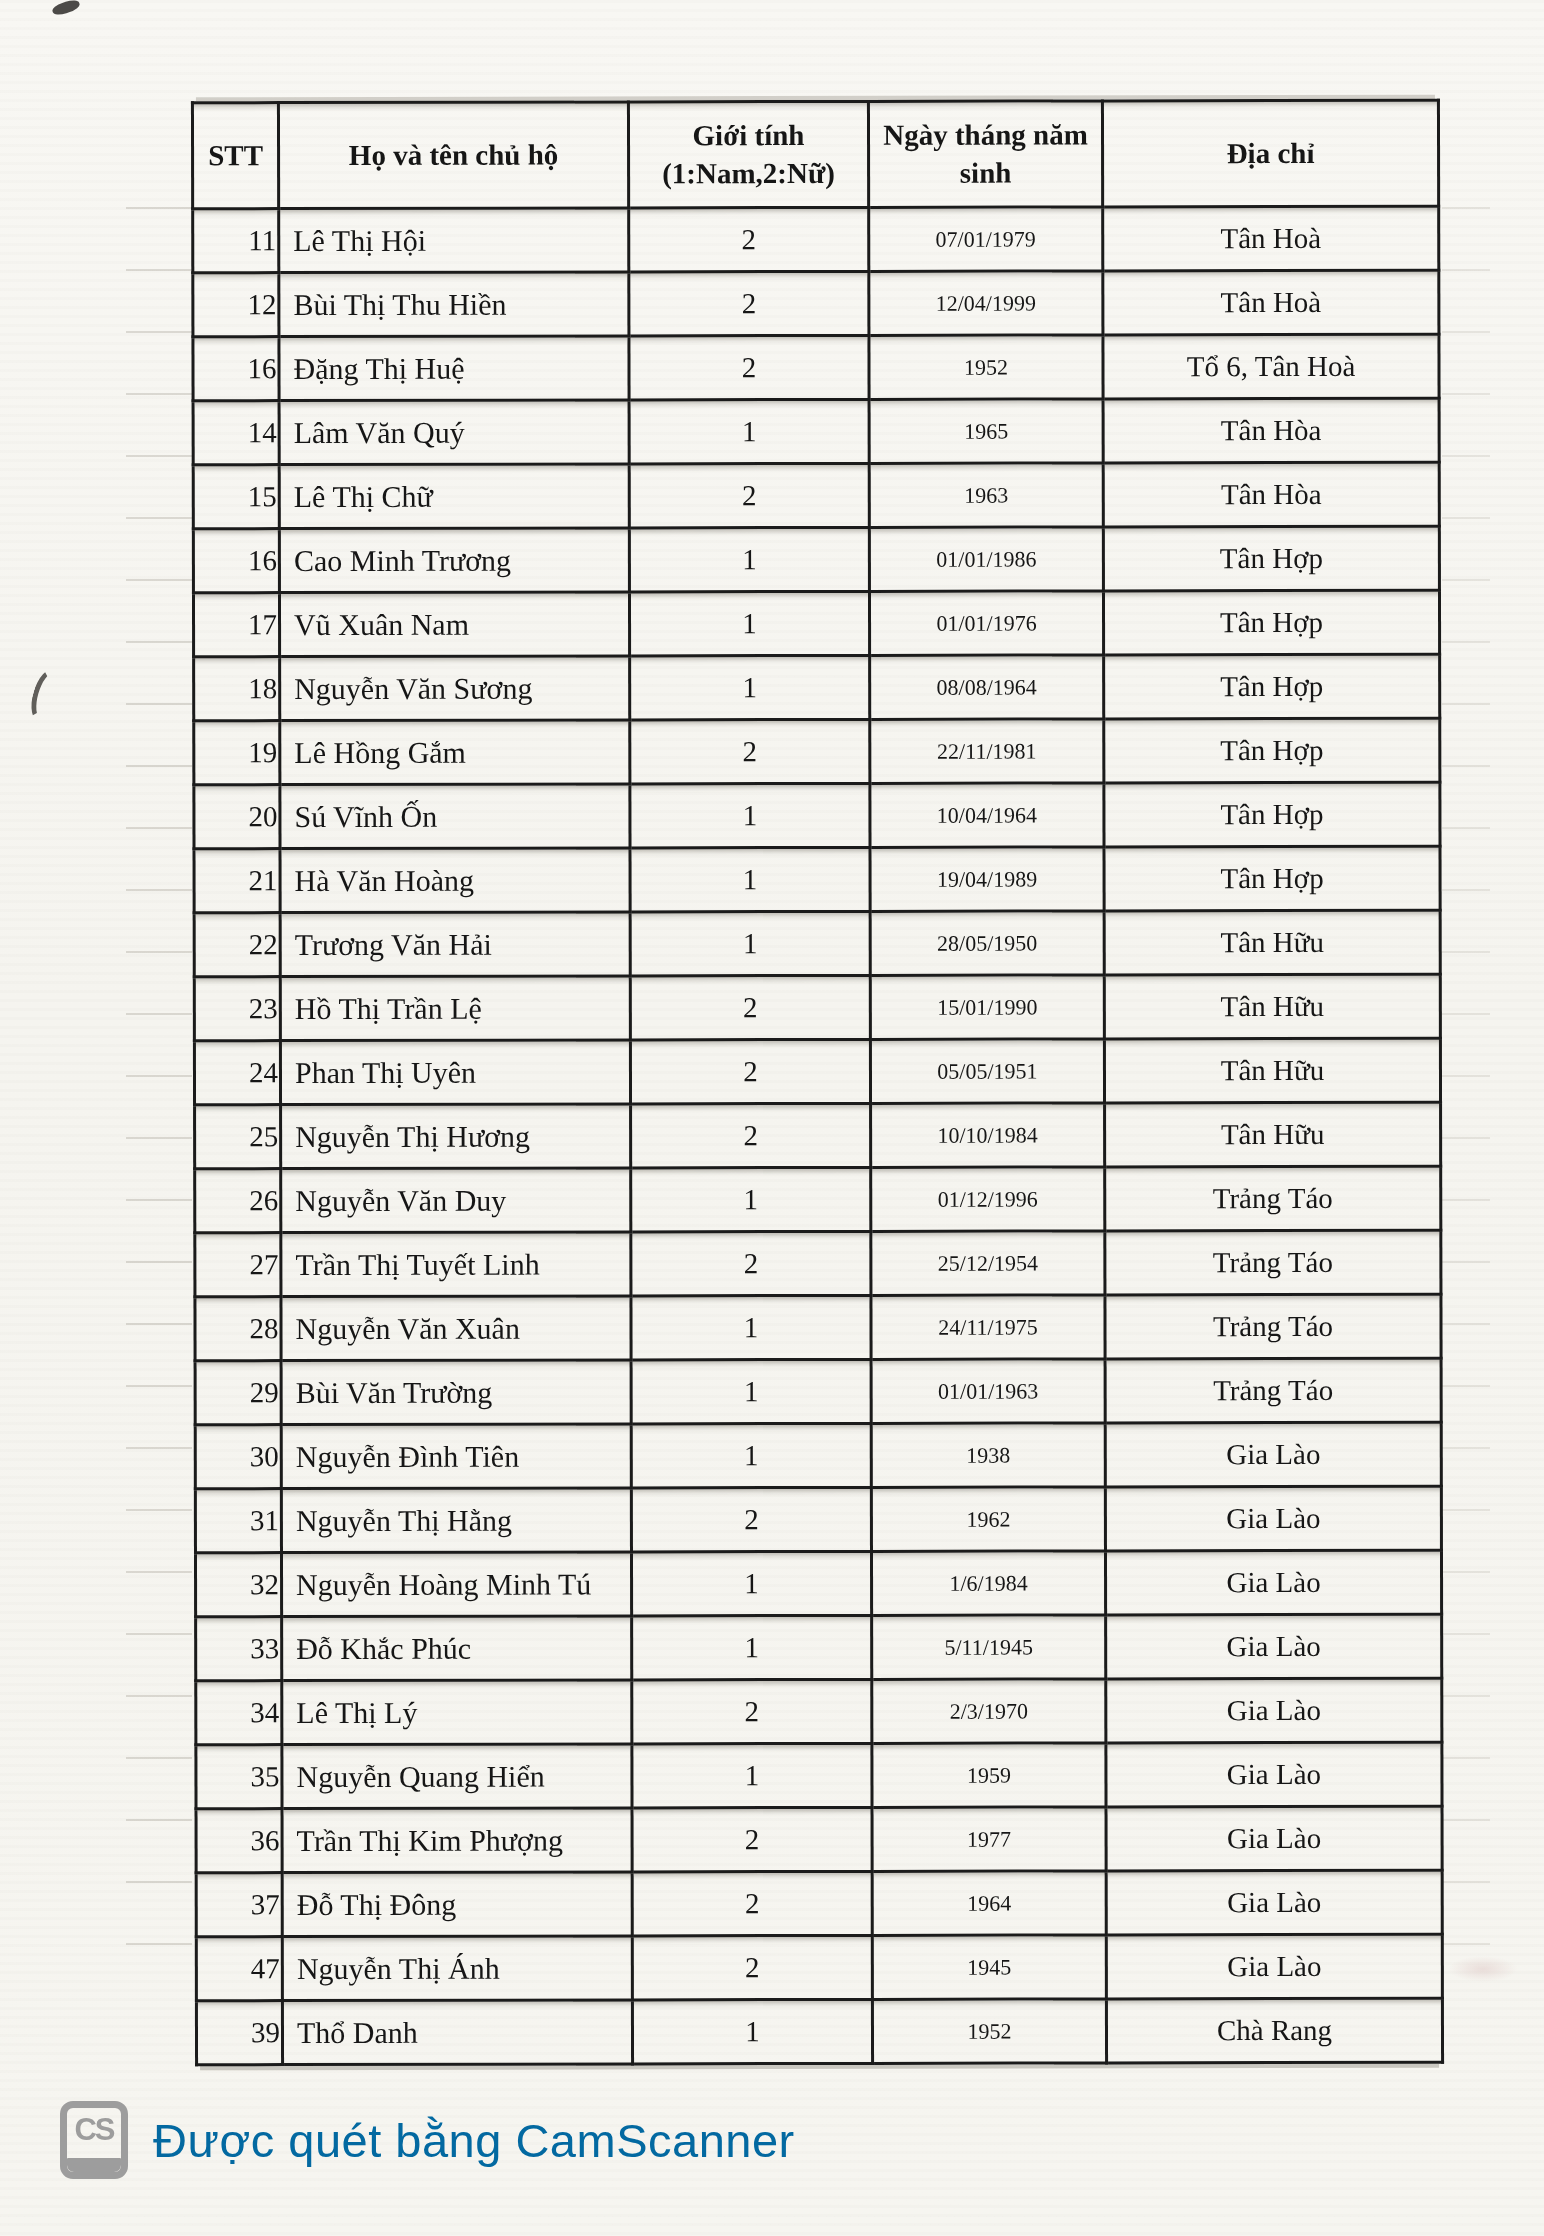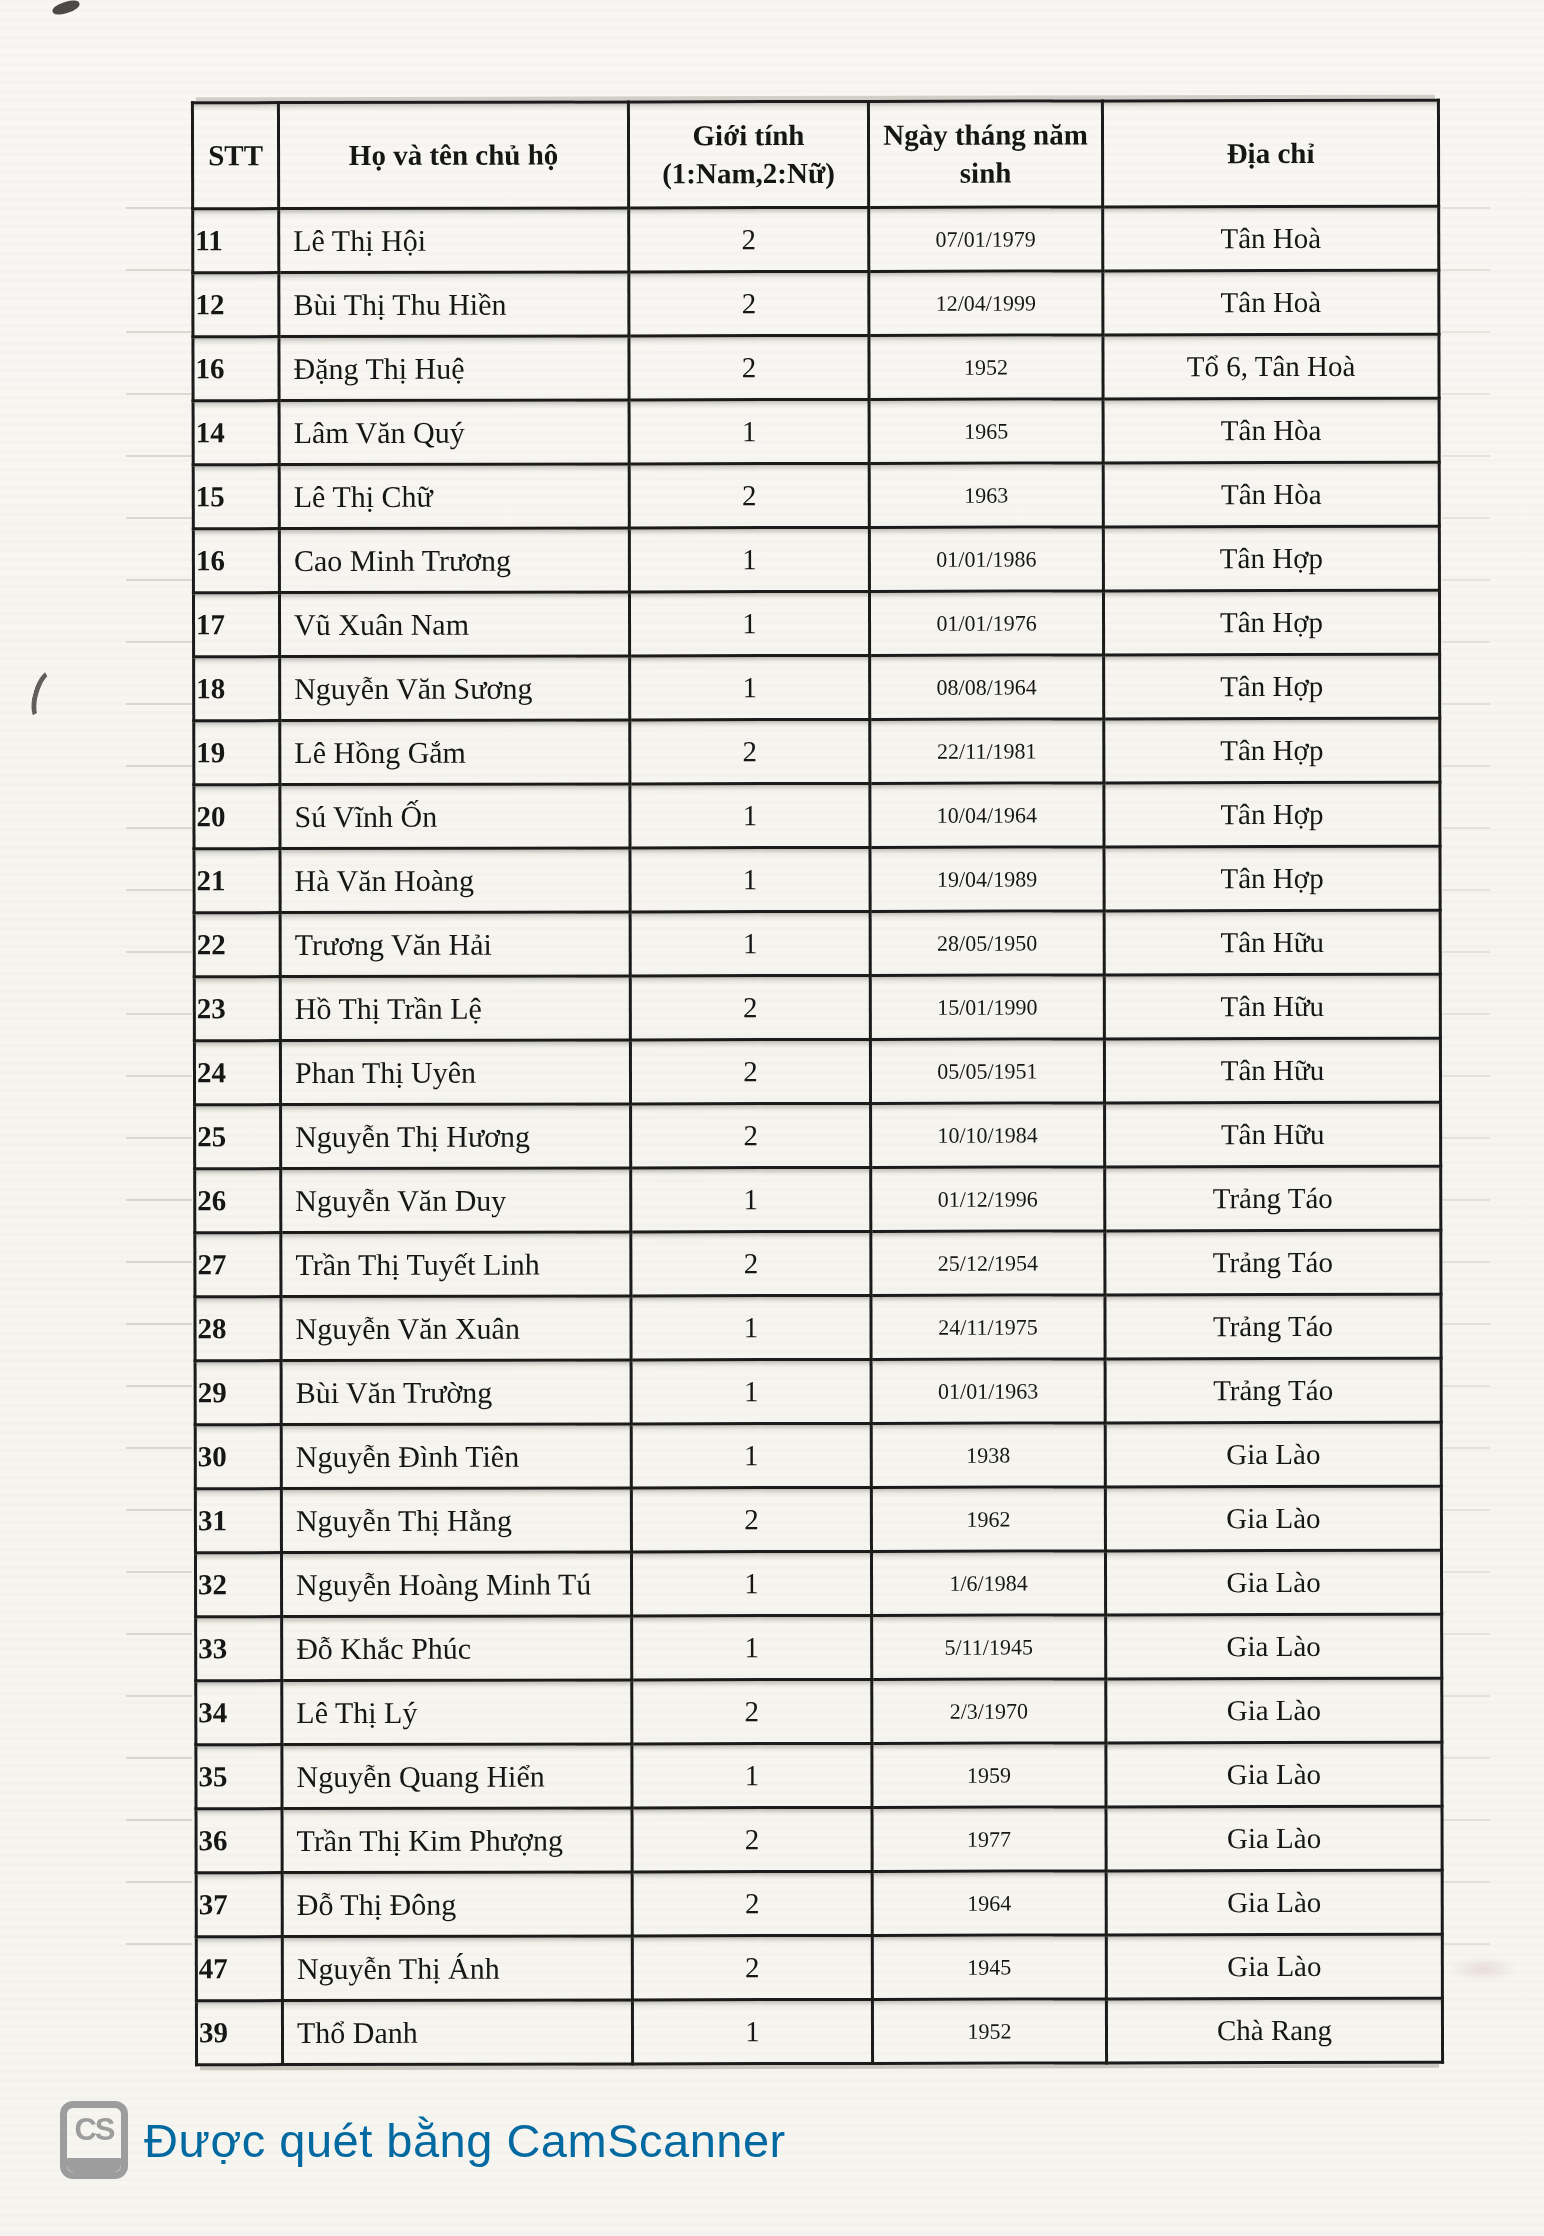--- a/index.html
+++ b/index.html
@@ -24,21 +24,21 @@
   th,td{
     border:3px solid #1b1b1b;
     box-shadow:inset 0 7px 5px -5px rgba(105,100,88,0.45);
     overflow:hidden;white-space:nowrap;
   }
   thead th{
     height:101px;font-size:29px;font-weight:bold;text-align:center;
     line-height:1.3;vertical-align:middle;
   }
   tbody td{height:59px;font-size:30px;vertical-align:middle;}
-  .col-stt{text-align:left;font-size:29px;font-weight:bold;}
+  .col-stt{text-align:right;font-size:29px;}
   .col-name{text-align:left;padding-left:13px;margin-left:16px;}
   .col-gender{text-align:center;font-size:29px;}
   .col-dob{text-align:center;font-size:22px;}
   .col-address{text-align:center;font-size:29px;}
 
   .ghost-strip{position:absolute;pointer-events:none;}
   .ghost-left{
     left:126px;top:207px;width:66px;height:1788px;opacity:.45;
     background:repeating-linear-gradient(180deg, rgba(120,113,99,0.5) 0 2px, rgba(0,0,0,0) 2px 62px);
   }
@@ -55,21 +55,21 @@
     position:absolute;left:52px;top:2px;width:28px;height:11px;
     background:#2e2c29;border-radius:45%;transform:rotate(-18deg);opacity:.85;
   }
   .smudge-bottom-right{
     position:absolute;left:1448px;top:1956px;width:70px;height:26px;
     background:radial-gradient(ellipse at center, rgba(196,150,150,0.25) 0%, rgba(0,0,0,0) 70%);
   }
 
   .watermark{
     position:absolute;left:60px;top:2100px;height:80px;
-    display:flex;align-items:center;gap:16px;
+    display:flex;align-items:center;gap:25px;
     font-family:"Liberation Sans", sans-serif;
   }
   .cs-icon{
     position:relative;width:54px;height:64px;
     border:7px solid #9d9d9d;border-radius:13px;
     display:flex;justify-content:center;
   }
   .cs-letters{
     font-weight:bold;font-size:31px;color:#9d9d9d;line-height:1;
     margin-top:6px;letter-spacing:-2px;

